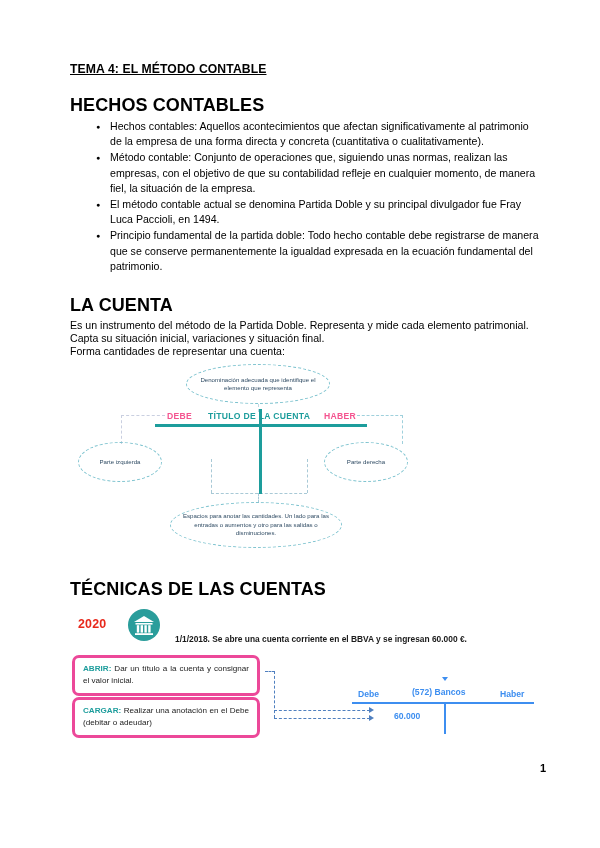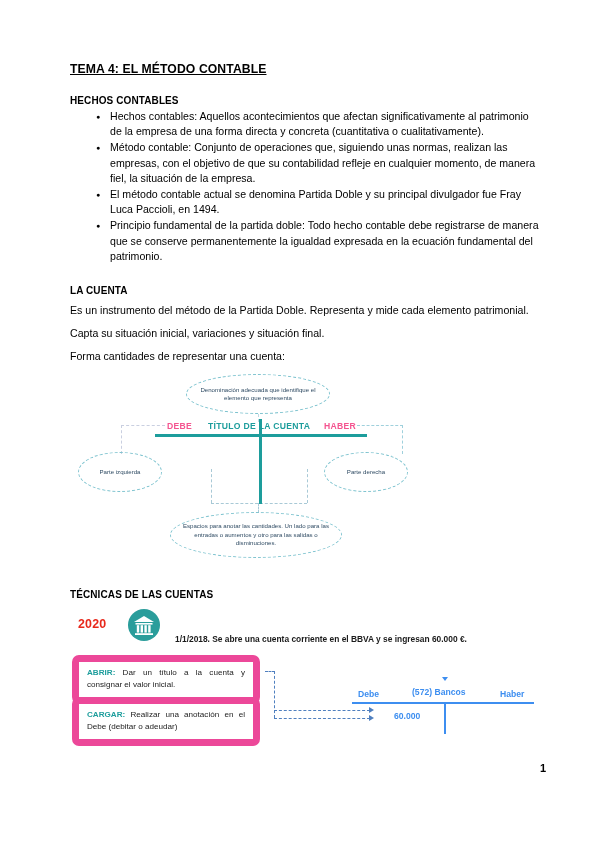--- a/index.html
+++ b/index.html
@@ -22,21 +22,21 @@
 
   
   .doc-title {
     font-size: 12.2px;
     font-weight: bold;
     letter-spacing: .1px;
     text-decoration: underline;
     margin: 0 0 19px 0;
   }
   .section-head {
-    font-size: 10px;
+    font-size: 18px;
     font-weight: bold;
     letter-spacing: .1px;
     margin: 0 0 3px 0;
   }
   ul.bullets {
     margin: 0;
     padding: 0 0 0 26px;
     list-style: none;
   }
   ul.bullets li {
@@ -50,21 +50,21 @@
   ul.bullets li::before {
     content: "\25CF";
     position: absolute;
     left: 0;
     top: -0.5px;
     font-size: 7px;
     line-height: 16px;
   }
   p.para {
     font-size: 10.6px;
-    line-height: 23px;
+    line-height: 13px;
     margin: 0;
   }
 
   .gap-lacuenta { height: 20px; }
   .gap-tecnicas { height: 17px; }
 
   
   .diagram {
     position: relative;
     width: 470px;
@@ -171,21 +171,21 @@
   
   .bottom {
     position: relative;
     width: 470px;
     height: 110px;
     margin-left: -4px;
     margin-top: 4px;
   }
   .def-box {
     position: absolute;
-    border: 7px solid #ec4899;
+    border: 3px solid #ec4899;
     border-radius: 7px;
     background: #ffffff;
     font-size: 8.1px;
     line-height: 12.4px;
     color: #222222;
     padding: 5px 8px 5px 8px;
     width: 188px;
     text-align: justify;
   }
   .def-box .kw { color: #1d9d9c; font-weight: bold; }

